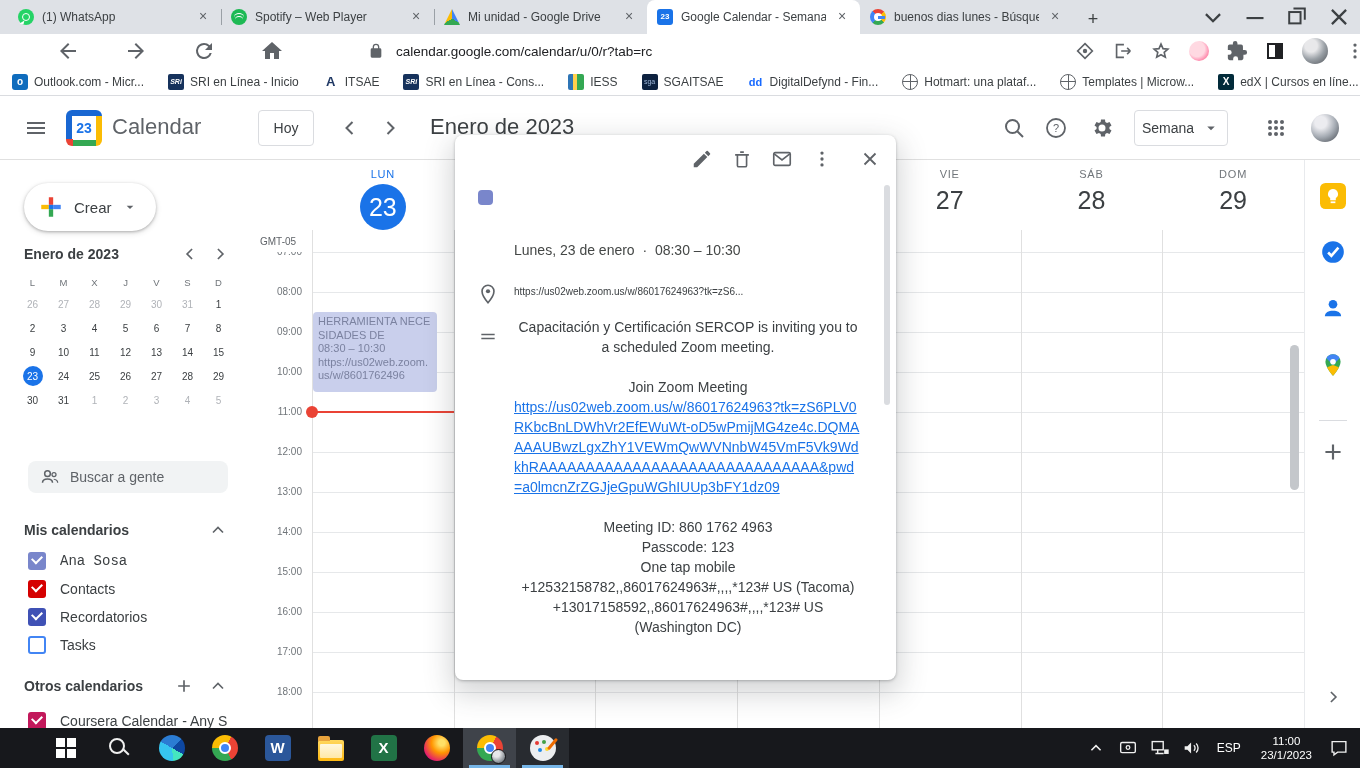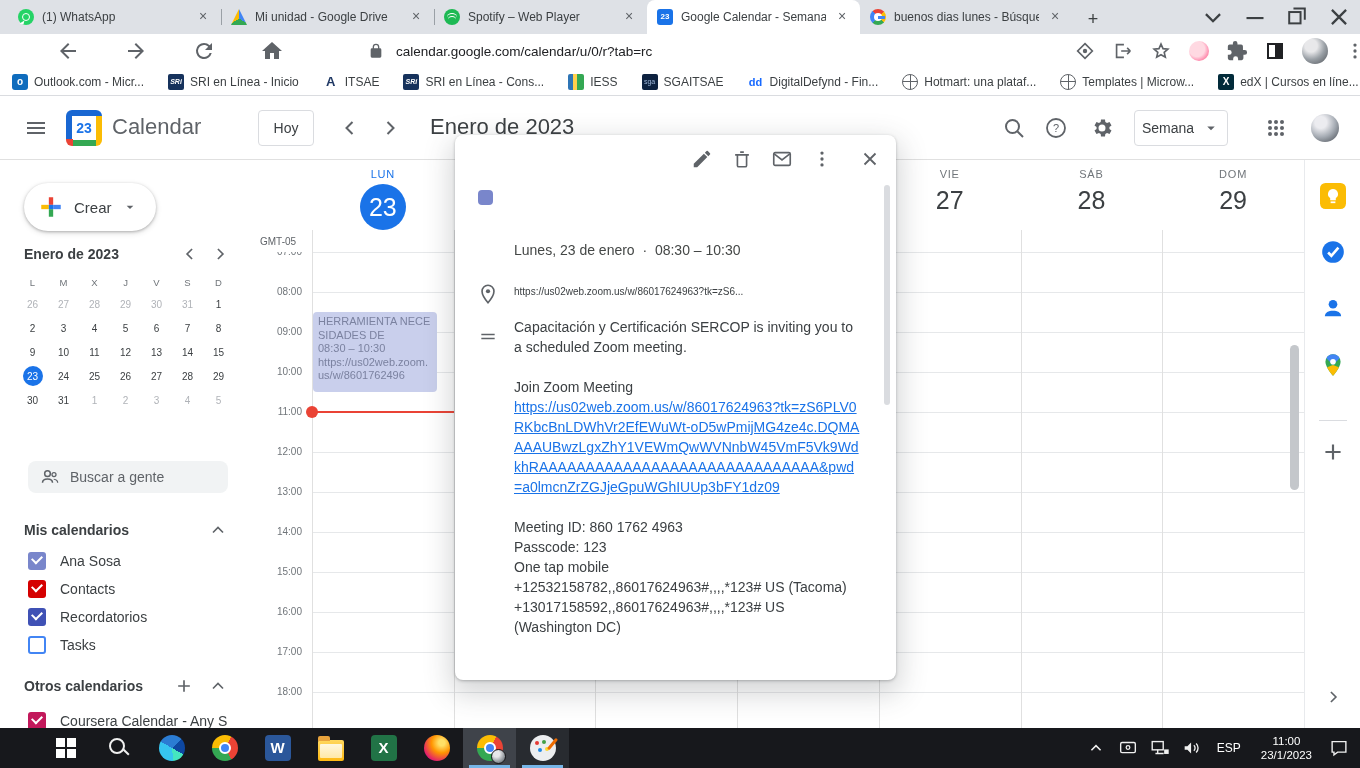--- a/index.html
+++ b/index.html
@@ -135,21 +135,21 @@
   .popup { position:absolute; left:455px; top:39px; width:441px; height:545px; background:#fff; border-radius:8px; box-shadow:0 1px 3px rgba(60,64,67,.35), 0 10px 28px 4px rgba(60,64,67,.22); z-index:60; overflow:hidden; }
   .pp-ico { position:absolute; top:13px; width:22px; height:22px; }
   .pp-edit { left:236px; } .pp-del { left:276px; } .pp-mail { left:316px; } .pp-more { left:356px; } .pp-close { left:404px; }
   .pp-chip { position:absolute; left:23px; top:55px; width:15px; height:15px; border-radius:4px; background:#7986cb; }
   .pp-title { position:absolute; left:59px; top:44px; width:330px; font-size:22px; line-height:29px; color:#3c4043; }
   .pp-date { position:absolute; left:59px; top:107px; font-size:14px; color:#444746; }
   .pp-loc-ico { position:absolute; left:22px; top:148px; width:22px; height:22px; }
   .pp-loc { position:absolute; left:59px; top:151px; width:330px; font-size:10px; color:#3c4043; white-space:nowrap; overflow:hidden; }
   .pp-desc-ico { position:absolute; left:23px; top:192px; width:20px; height:20px; }
   .pp-desc { position:absolute; left:59px; top:182px; width:348px; font-size:14px; line-height:20px; color:#3c4043; }
-  .pp-desc .dline { min-height:20px; }
+  .pp-desc .dline { min-height:20px;text-align:center; }
   .pp-desc a { color:#1a73e8; text-decoration:underline; word-break:break-all; display:block; }
   .pp-scroll { position:absolute; right:6px; top:50px; width:6px; height:220px; background:#dadce0; border-radius:3px; }
 
   
   .taskbar { position:absolute; left:0; top:728px; width:1360px; height:40px; background:#17181c; display:flex; align-items:center; z-index:100;padding-left:39px; }
   .tb-cell { width:53px; height:40px; display:flex; align-items:center; justify-content:center; position:relative; flex:none; }
   .tb-cell.active { background:#3f434a; }
   .tb-cell.active2 { background:#282b30; }
   .tb-cell.active::after, .tb-cell.active2::after { content:""; position:absolute; left:6px; right:6px; bottom:0; height:3px; background:#76b5e7; }
   .tbi { width:26px; height:26px; position:relative; }
@@ -184,27 +184,27 @@
 <div class="screen">
 
   <div class="tabstrip">
     <div class="tab-list" id="tab-list">
         <div class="tab">
           <span class="fav fi-whatsapp-icon"></span>
           <span class="tab-title">(1) WhatsApp</span>
           <span class="tab-close"></span>
         </div>
         <div class="tab sep">
+          <span class="fav fi-spotify-icon"></span>
+          <span class="tab-title">Spotify – Web Player</span>
+          <span class="tab-close"></span>
+        </div>
+        <div class="tab sep">
           <span class="fav fi-drive-icon"></span>
           <span class="tab-title">Mi unidad - Google Drive</span>
-          <span class="tab-close"></span>
-        </div>
-        <div class="tab sep">
-          <span class="fav fi-spotify-icon"></span>
-          <span class="tab-title">Spotify – Web Player</span>
           <span class="tab-close"></span>
         </div>
         <div class="tab active">
           <span class="fav fi-calendar-icon"></span>
           <span class="tab-title">Google Calendar - Semana d</span>
           <span class="tab-close"></span>
         </div>
         <div class="tab">
           <span class="fav fi-google-icon"></span>
           <span class="tab-title">buenos dias lunes - Búsqued</span>
@@ -530,21 +530,21 @@
           </span>
         <span>Buscar a gente</span>
       </div>
       <div class="sec-title" style="top:362px;">Mis calendarios</div>
       <div class="sec-ico" style="left:208px;top:360px;"><span class="svgi">
             <svg viewBox="0 0 24 24">
               <path fill="none" stroke="#5f6368" stroke-width="2" d="M6 15l6-6 6 6"></path>
             </svg>
           </span></div>
       <div id="mycal-list">
-          <div class="cal-list-item" style="top: 388px;">
+          <div class="cal-list-item" style="top: 388px; font-family: Liberation Mono, monospace;">
             <span class="cbox checked" style="background: rgb(121, 134, 203);"></span>
             <span>Ana Sosa</span>
           </div>
           <div class="cal-list-item" style="top: 416px;">
             <span class="cbox checked" style="background: rgb(213, 0, 0);"></span>
             <span>Contacts</span>
           </div>
           <div class="cal-list-item" style="top: 444px;">
             <span class="cbox checked" style="background: rgb(63, 81, 181);"></span>
             <span>Recordatorios</span>

